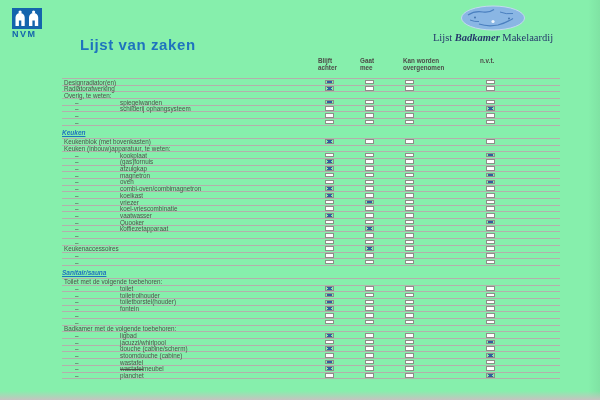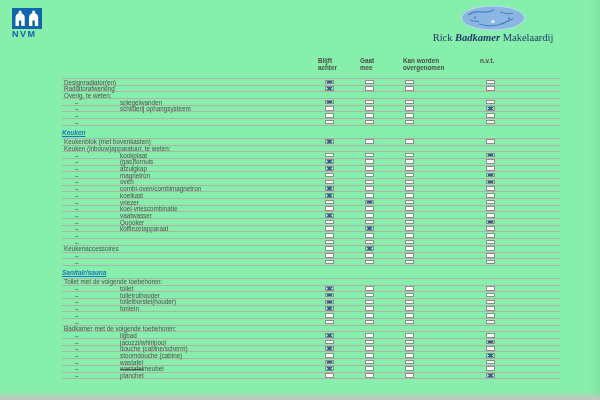--- a/index.html
+++ b/index.html
@@ -64,34 +64,35 @@
         <rect width="30" height="21" fill="#1464ac"></rect>
         <path d="M3.5 18 V9.5 a4.6 4.6 0 0 1 9.2 0 V18 h-3.4 v-5.5 h-2.4 V18 z" fill="#ffffff"></path>
         <path d="M17 18 V9.5 a4.6 4.6 0 0 1 9.2 0 V18 h-3.4 v-5.5 h-2.4 V18 z" fill="#ffffff"></path>
         <circle cx="8.1" cy="4" r="1.6" fill="#ffffff"></circle>
         <circle cx="21.6" cy="4" r="1.6" fill="#ffffff"></circle>
       </svg>
     </div>
     <div class="nvm-text">NVM</div>
   </div>
 
+  <h1 class="title">Lijst van zaken</h1>
 
   <div class="agency">
     <svg width="66" height="26" viewBox="0 0 66 26">
       <ellipse cx="33" cy="13" rx="31.5" ry="12" fill="#8ab6e4" stroke="#c4d9f0" stroke-width="1"></ellipse>
       <path d="M8 10 q7 -4.5 15 -3 q6 1 11 -2.5" stroke="#4a7fbf" fill="none" stroke-width="1.2"></path>
       <path d="M19 19 q9 3 19 1 q8 -2 15 -6.5" stroke="#4a7fbf" fill="none" stroke-width="1.2"></path>
       <path d="M40 7 q6 2.5 13 1.5" stroke="#4a7fbf" fill="none" stroke-width="1"></path>
       <path d="M10 15 q5 2 9 1.5" stroke="#4a7fbf" fill="none" stroke-width="1"></path>
       <circle cx="33" cy="16.5" r="1.6" fill="#eef5fc"></circle>
       <circle cx="15" cy="12.5" r="0.9" fill="#3c6ea8"></circle>
       <circle cx="49" cy="13.5" r="0.9" fill="#3c6ea8"></circle>
     </svg>
     <div class="agency-name">
-      <span>Rick</span>
+      <span>Lijst</span>
       <em>Badkamer</em>
       <span>Makelaardij</span>
     </div>
   </div>
 
   <div class="col-headers">
     <span class="col-h h0">Blijft
 achter</span>
     <span class="col-h h1">Gaat
 mee</span>

